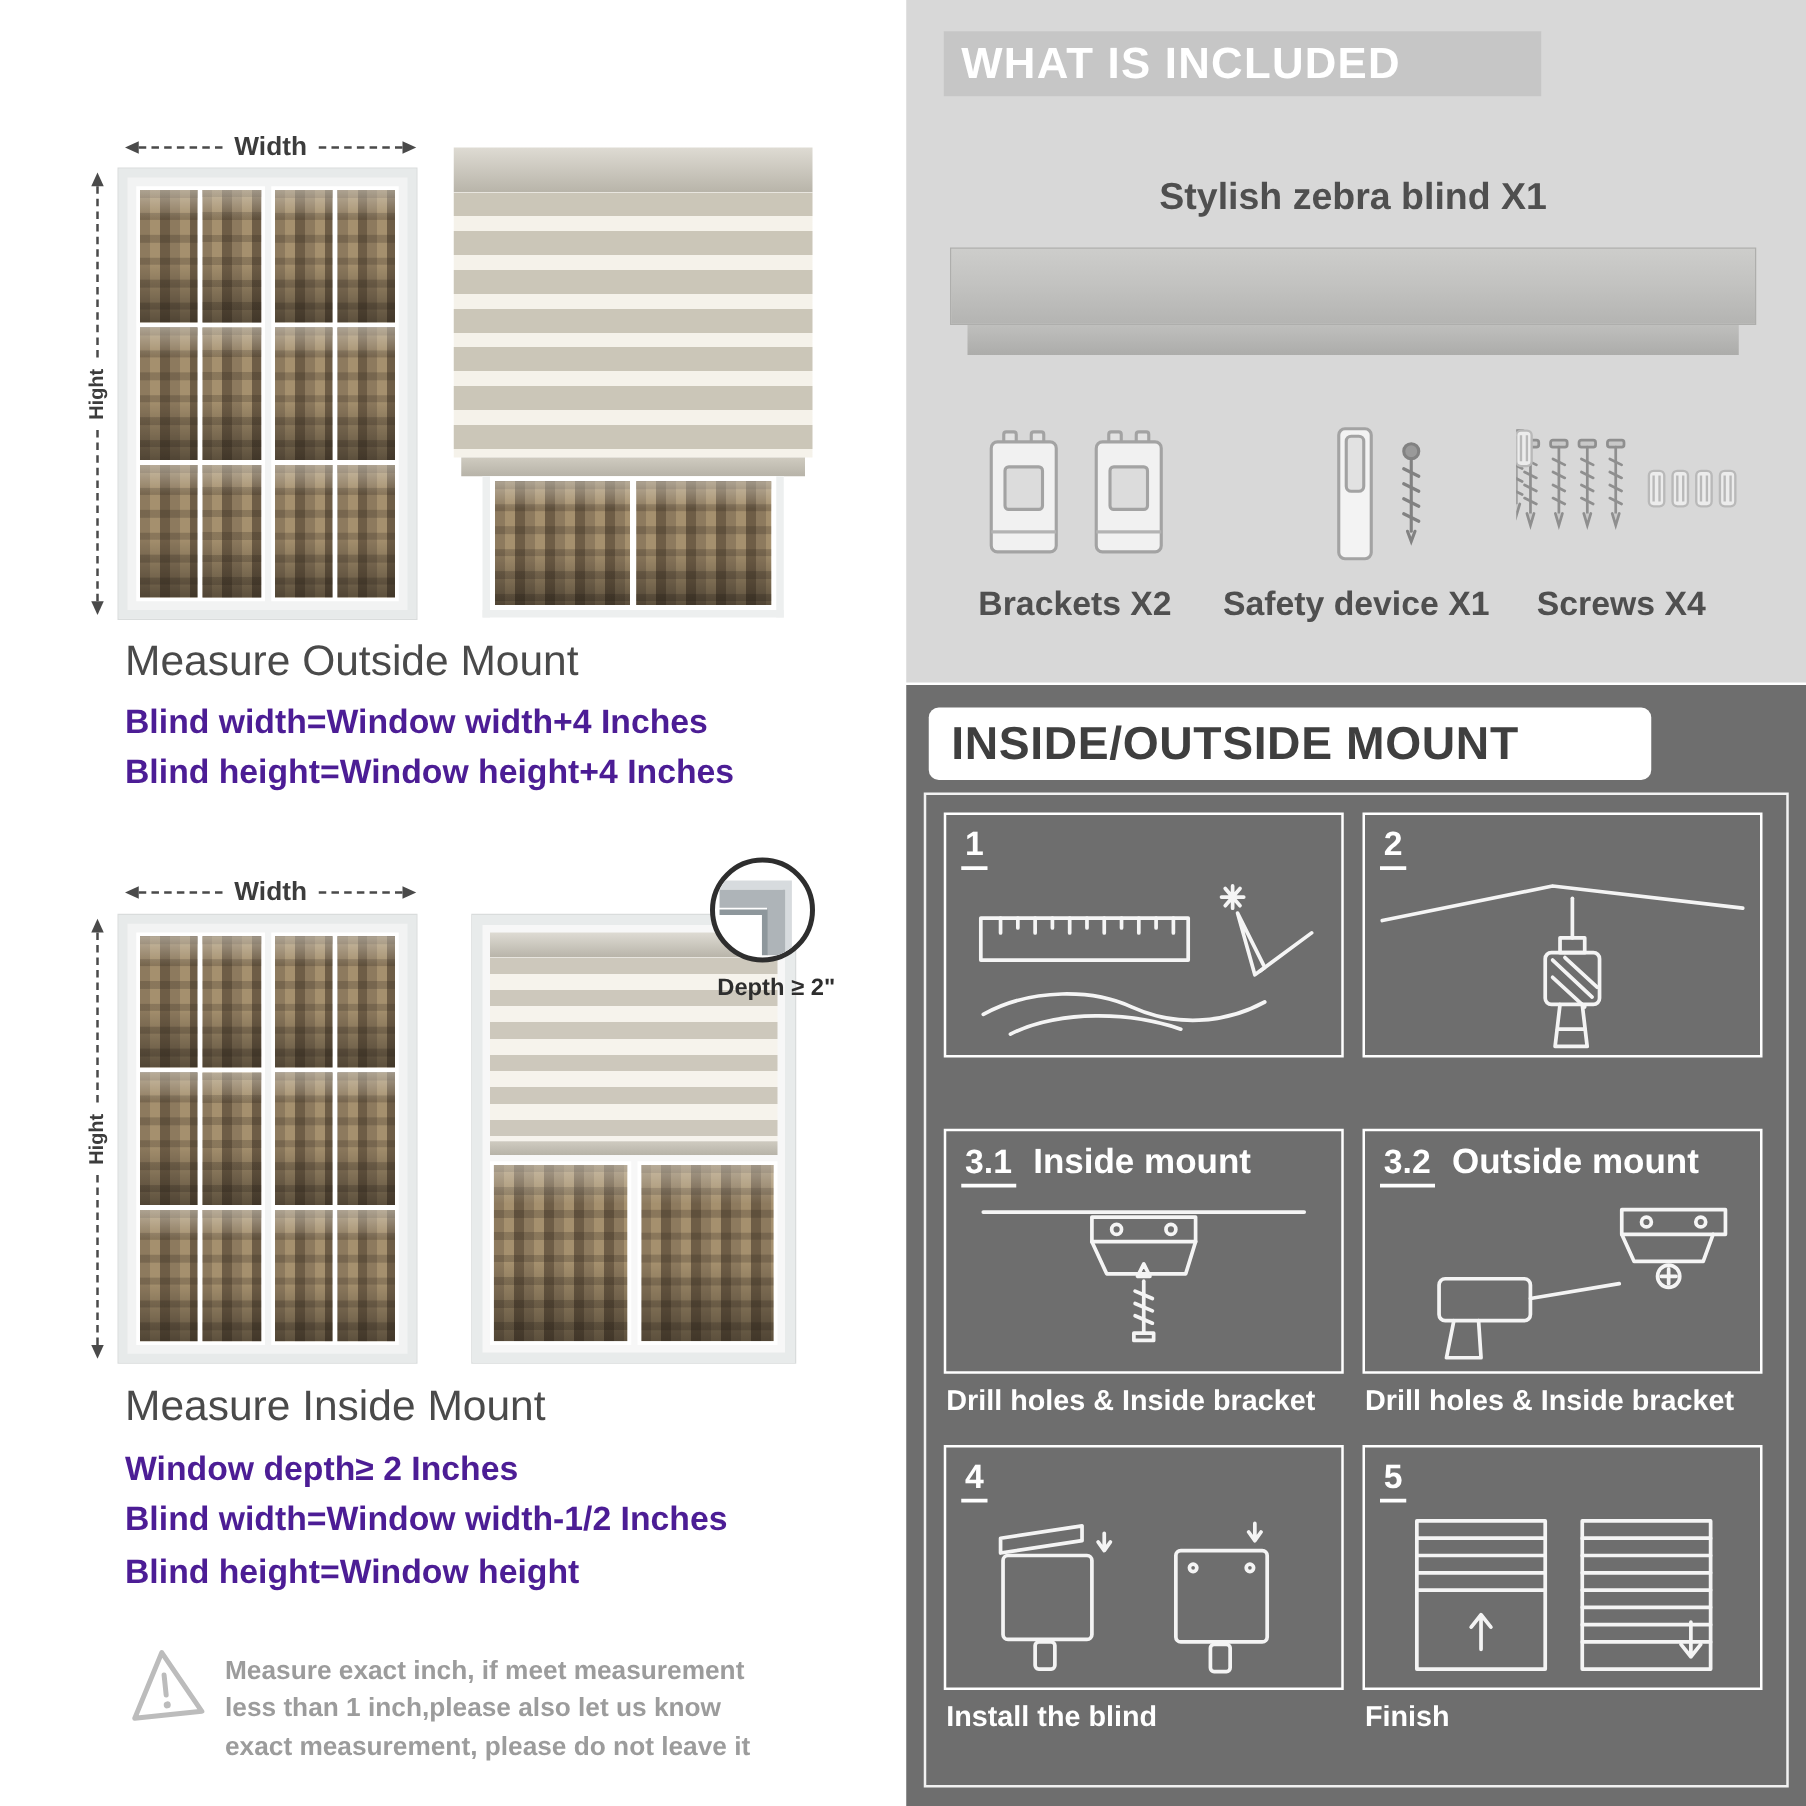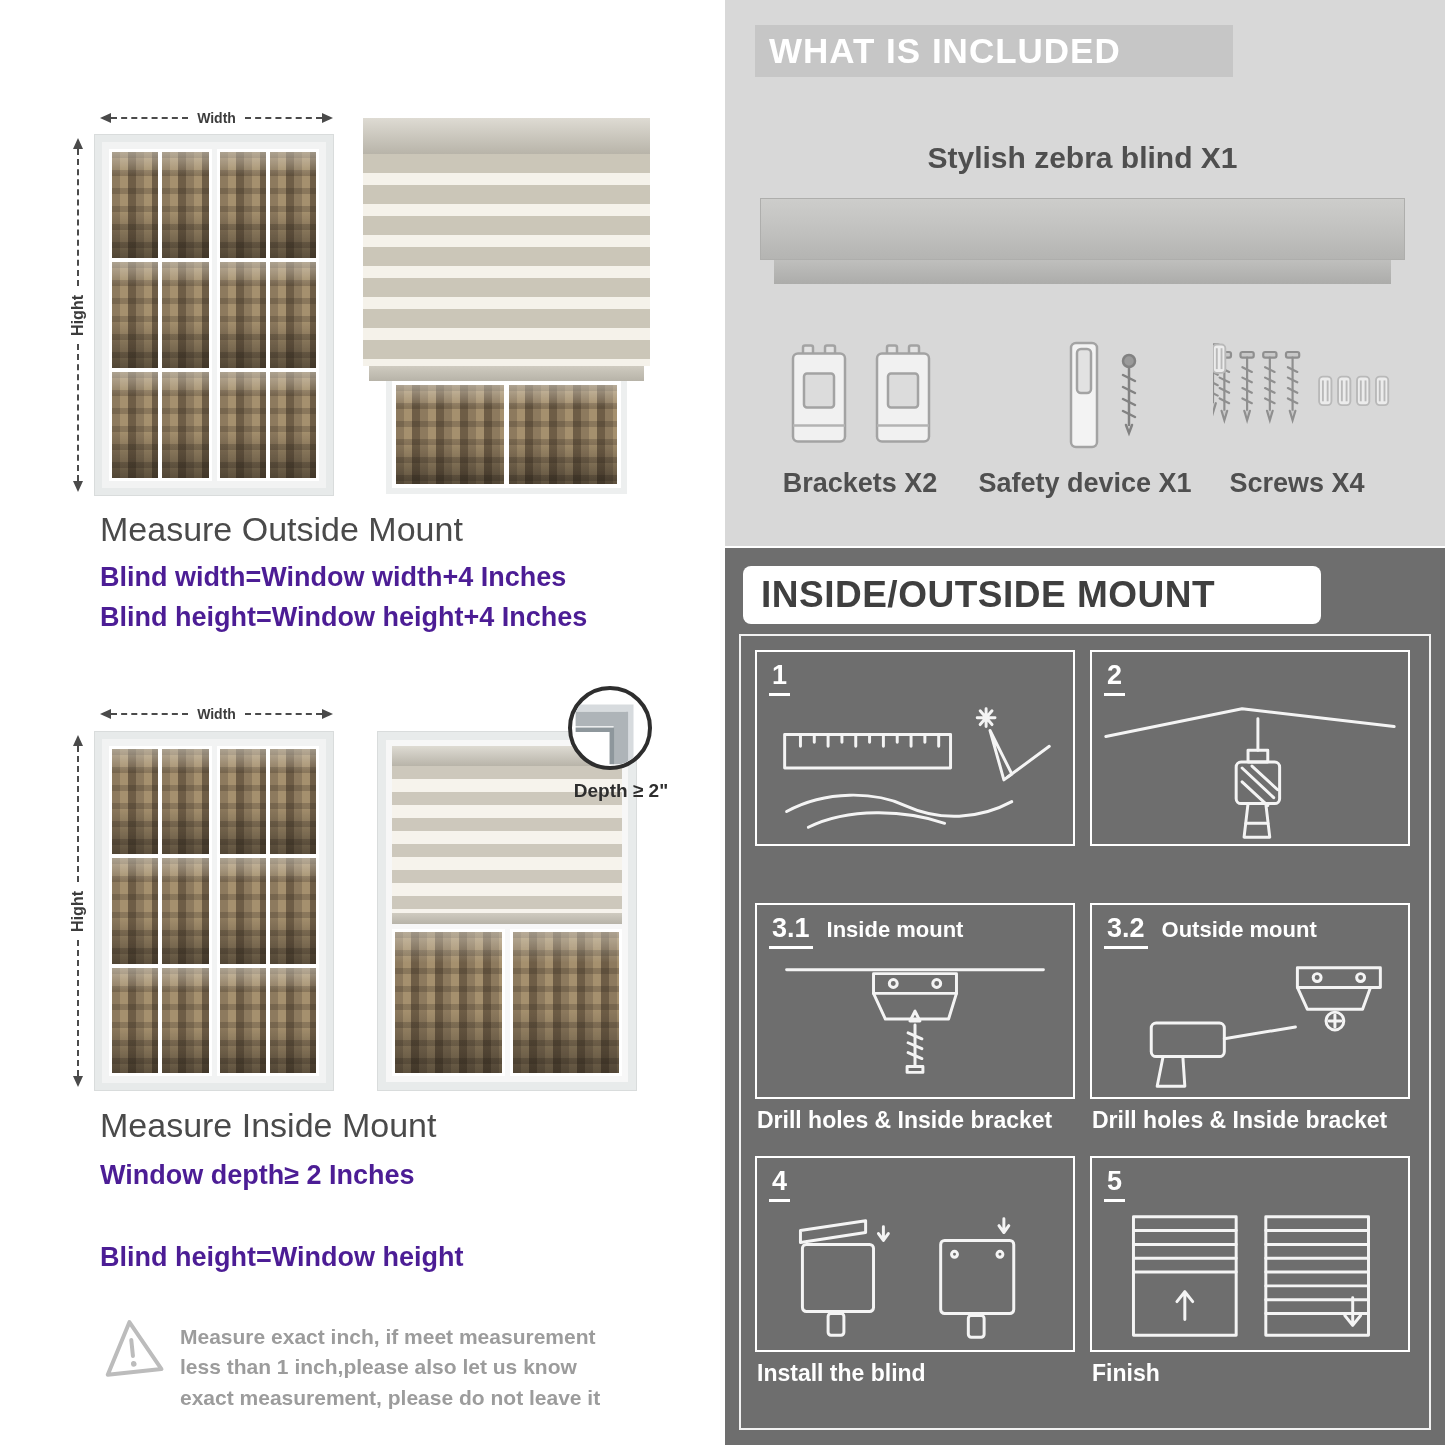--- a/index.html
+++ b/index.html
@@ -6,21 +6,21 @@
   html,body { width:1445px; height:1445px; background:#fff;
     font-family:"Liberation Sans", sans-serif; }
   .canvas { position:relative; width:1445px; height:1445px; background:#fff; overflow:hidden; }
 
   
   .banner { position:absolute; left:20px; top:24px; width:480px; height:62px;
     background:#9c9c9c; color:#fff; font-weight:bold; font-size:37px;
     line-height:62px; padding-left:16px; letter-spacing:1px; }
 
   .h-arrow { position:absolute; display:flex; align-items:center; height:20px;
-    font-size:14px; font-weight:bold; color:#3c3c3c; }
+    font-size:21px; font-weight:bold; color:#3c3c3c; }
   .h-arrow .dash { flex:1; border-top:2px dashed #4a4a4a; height:0; }
   .v-arrow { position:absolute; display:flex; flex-direction:column; align-items:center;
     width:20px; font-size:16px; font-weight:bold; color:#3c3c3c; }
   .v-arrow .dash { flex:1; border-left:2px dashed #4a4a4a; width:0; }
   .ah { width:0; height:0; }
   .ah.l { border-right:11px solid #4a4a4a; border-top:5px solid transparent; border-bottom:5px solid transparent; }
   .ah.r { border-left:11px solid #4a4a4a; border-top:5px solid transparent; border-bottom:5px solid transparent; }
   .ah.u { border-bottom:11px solid #4a4a4a; border-left:5px solid transparent; border-right:5px solid transparent; }
   .ah.d { border-top:11px solid #4a4a4a; border-left:5px solid transparent; border-right:5px solid transparent; }
   .h-arrow .arrow-label { padding:0 9px; }
@@ -88,21 +88,21 @@
   .mount-panel { position:absolute; left:725px; top:548px; width:720px; height:897px; background:#6e6e6e; }
   .mount-header { position:absolute; left:18px; top:18px; width:578px; height:58px;
     background:#fff; border-radius:8px; color:#3f3f3f; font-weight:bold;
     font-size:37px; line-height:58px; padding-left:18px; letter-spacing:.5px; }
   .grid-frame { position:absolute; left:14px; top:86px; width:692px; height:796px;
     border:2px solid #f2f2f2; }
   .tile { position:absolute; width:320px; height:196px; border:2px solid #fff; }
   .tile svg { position:absolute; left:0; top:44px; width:316px; height:148px; }
   .tile-head { position:absolute; left:12px; top:8px; display:flex; align-items:baseline; gap:14px; color:#fff; }
   .num { font-size:27px; font-weight:bold; border-bottom:3px solid #fff; padding:0 3px 2px; }
-  .steplabel { font-size:22px; font-weight:bold; }
+  .steplabel { font-size:28px; font-weight:bold; }
   .caption { position:absolute; width:330px; color:#fff; font-weight:bold; font-size:23px; }
   .art { fill:none; stroke:#fff; stroke-width:3; stroke-linecap:round; stroke-linejoin:round; opacity:.93; }
 </style>
 </head>
 <body>
 
 <div class="canvas">
 
 
   <div class="h-arrow" style="left:100px;top:108px;width:233px;">
@@ -203,20 +203,21 @@
     <svg viewBox="0 0 84 84">
       <path d="M4 20 H64 V82" stroke="#d7dbde" stroke-width="8" fill="none"></path>
       <path d="M4 32 H54 V82" stroke="#aeb4b8" stroke-width="16" fill="none"></path>
       <path d="M4 44 H44 V82" stroke="#8e979c" stroke-width="5" fill="none"></path>
     </svg>
   </div>
   <div class="depth-label">Depth ≥ 2"</div>
 
   <div class="sec-title" style="top:1106px;">Measure Inside Mount</div>
   <div class="formula" style="top:1160px;">Window depth≥ 2 Inches</div>
+  <div class="formula" style="top:1200px;">Blind width=Window width-1/2 Inches</div>
   <div class="formula" style="top:1242px;">Blind height=Window height</div>
 
   <svg class="warn-icon" viewBox="0 0 64 66">
     <path d="M32 8 L59 58 L5 58 Z" fill="none" stroke="#bcbcbc" stroke-width="4" stroke-linejoin="round"></path>
     <line x1="32" y1="26" x2="32" y2="42" stroke="#bcbcbc" stroke-width="4" stroke-linecap="round"></line>
     <circle cx="32" cy="50" r="2.8" fill="#bcbcbc"></circle>
   </svg>
   <div class="note">Measure exact inch, if meet measurement less than 1 inch,please also let us know exact measurement, please do not leave it</div>
 
   <div class="included-panel">

